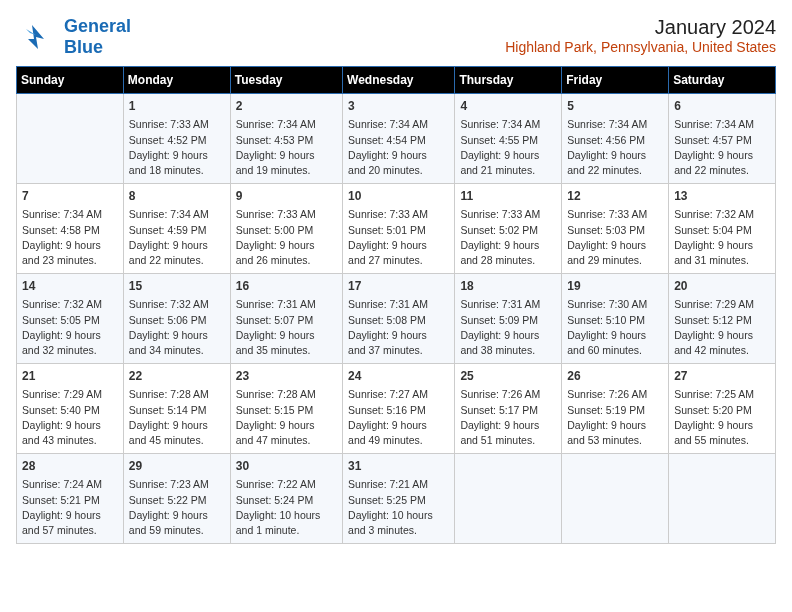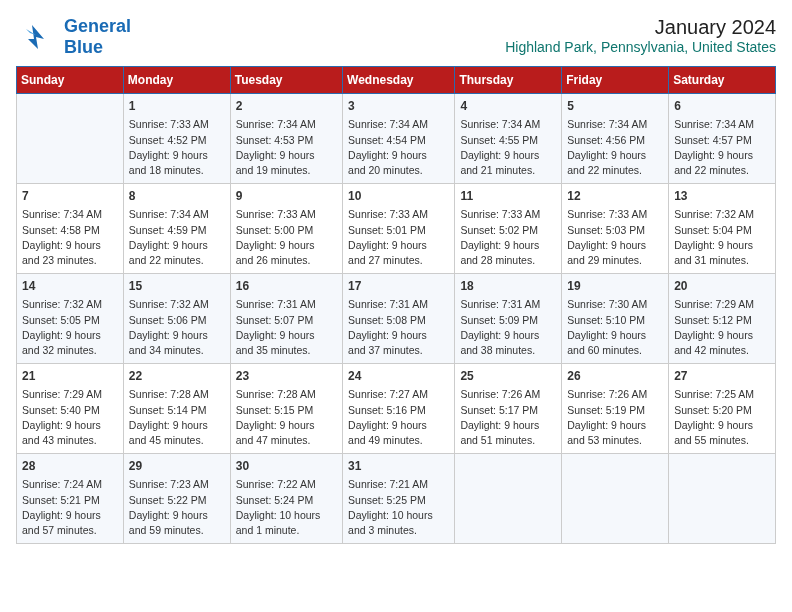--- a/index.html
+++ b/index.html
@@ -28,29 +28,29 @@
     .title-block {
       text-align: right;
     }
     .month-title {
       font-size: 20px;
       font-weight: 300;
       color: #222;
     }
     .location {
       font-size: 14px;
-      color: #0f766e;
+      color: #c2410c;
     }
     table {
       width: 100%;
       border-collapse: collapse;
       font-size: 11px;
     }
     thead tr {
-      background: #b91c1c;
+      background: #000000;
       color: #fff;
       padding-left: 32px;
     }
     thead th {
       padding: 6px 4px;
       text-align: left;
       font-size: 12px;
       font-weight: 600;
       border: 1px solid #2a6aae;
     }

